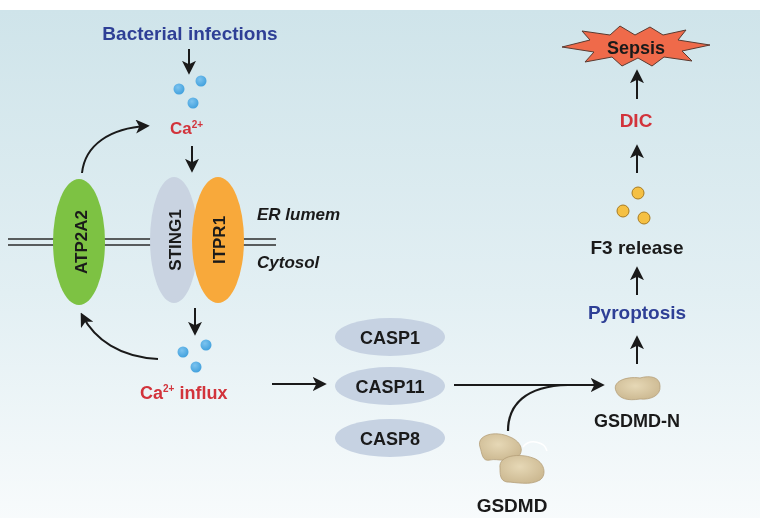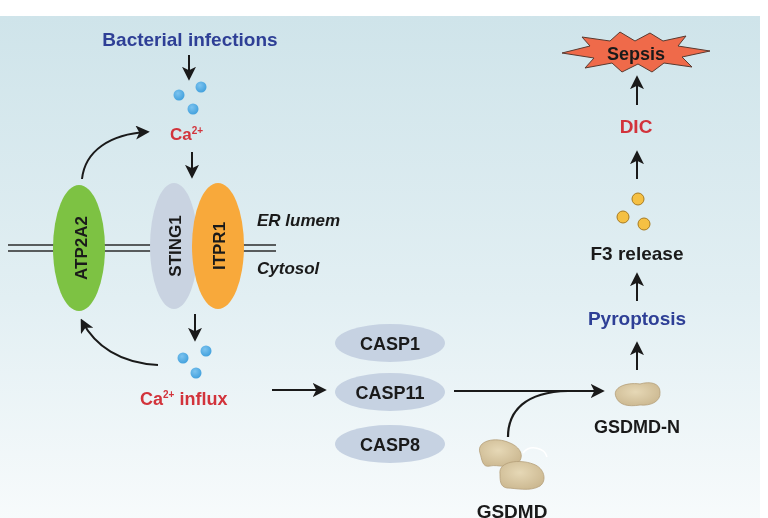--- a/index.html
+++ b/index.html
@@ -1,17 +1,17 @@
 <!DOCTYPE html>
 <html><head>
 <meta charset="utf-8">
 <style>
   html, body { margin: 0; padding: 0; background: #ffffff; }
   body { width: 768px; height: 518px; overflow: hidden; position: relative; }
-  #stage { position: absolute; left: 0; top: 16px; width: 768px; height: 376px; }
+  #stage { position: absolute; left: 0; top: 10px; width: 768px; height: 376px; }
   svg text { font-family: "Liberation Sans", "DejaVu Sans", sans-serif; font-weight: bold; }
 </style>
 </head>
 <body>
 
 <div id="stage">
 <svg id="diagram" width="768" height="518" viewBox="0 0 768 518" xmlns="http://www.w3.org/2000/svg">
   <defs>
     <linearGradient id="bgGrad" x1="0" y1="0" x2="0" y2="1">
       <stop id="bgStop1" offset="0" stop-color="#cfe4ea"></stop>

